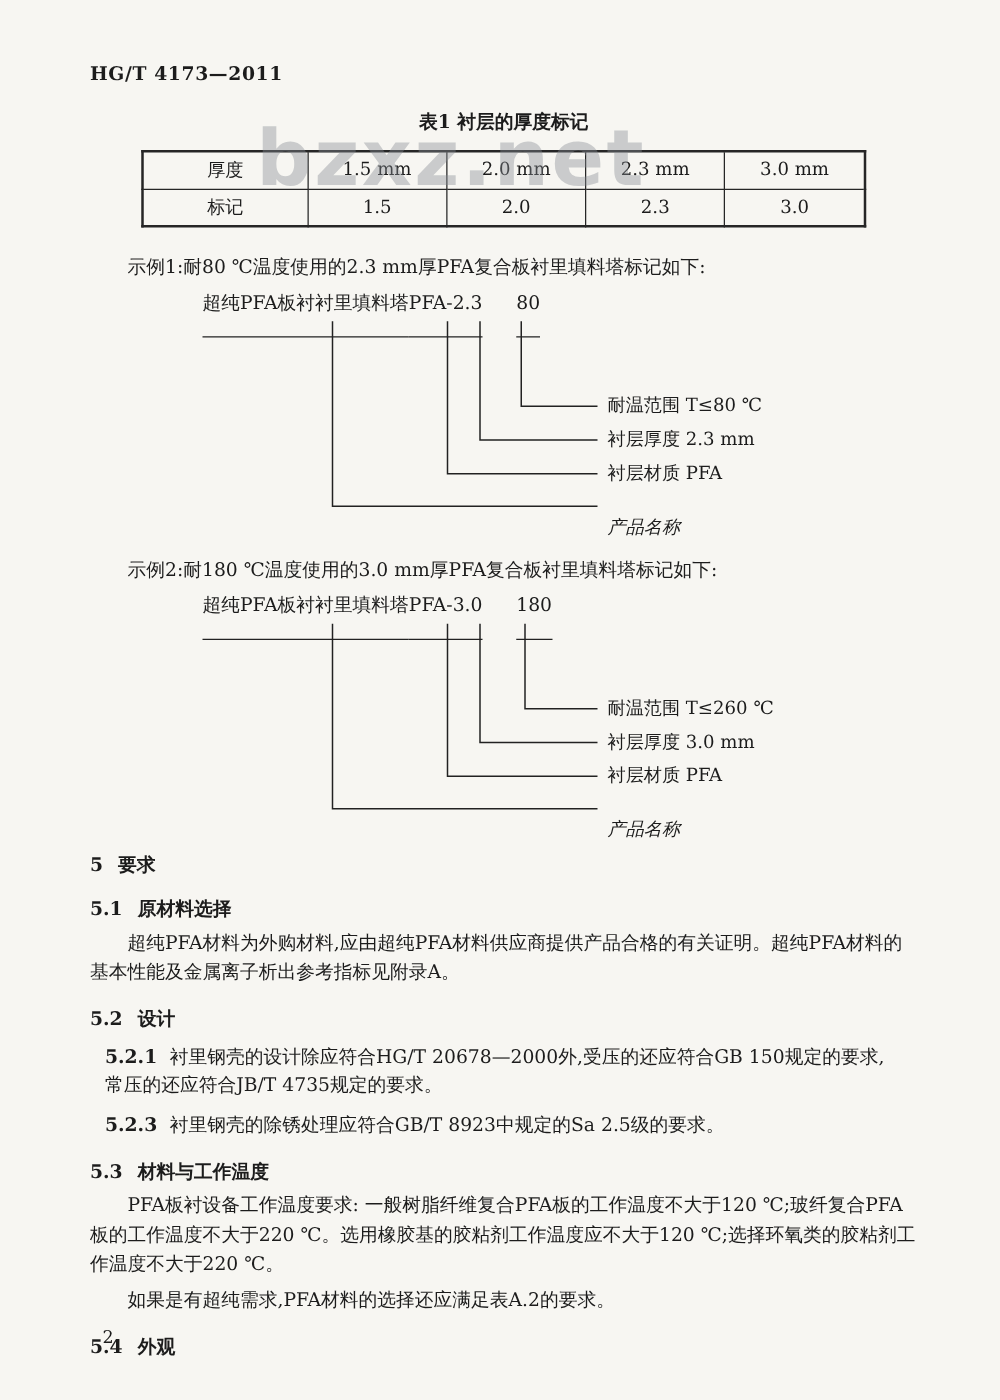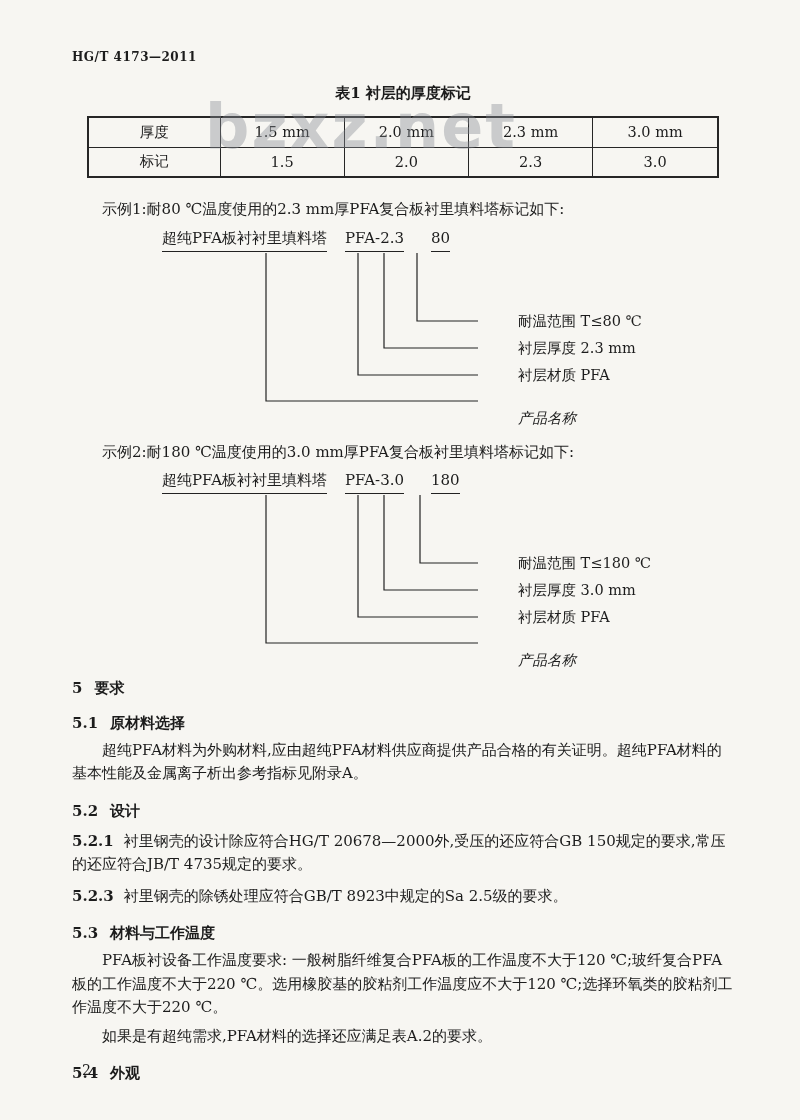--- a/index.html
+++ b/index.html
@@ -6,58 +6,58 @@
   html, body { margin: 0; padding: 0; }
   body {
     width: 800px; height: 1120px;
     background: #f7f6f2;
     font-family: "DejaVu Serif", "Liberation Serif", serif;
     color: #1c1c1c;
     overflow: hidden;
   }
   .page { position: relative; width: 800px; height: 1120px; padding: 50px 66px 0 72px; }
 
-  .doc-header { font-weight: bold; font-size: 12px; letter-spacing: .5px; }
+  .doc-header { font-weight: bold; font-size: 15px; letter-spacing: .5px; }
 
   .table-title { text-align: center; font-weight: bold; font-size: 15px; margin-top: 20px; }
 
   .watermark {
     position: absolute; left: 205px; top: 90px;
     font-size: 62px; font-weight: bold; font-style: normal;
     font-family: "DejaVu Sans", "Liberation Sans", sans-serif;
     color: rgba(135, 140, 148, 0.40);
     letter-spacing: 2px; z-index: 3; pointer-events: none;
   }
 
   table.spec {
-    border-collapse: collapse; width: 632px; margin: 13px auto 0;
+    border-collapse: collapse; width: 580px; margin: 13px auto 0;
     border: 2px solid #262626; position: relative; z-index: 1;
   }
   table.spec td {
     border: 1px solid #262626; text-align: center;
     font-size: 14.5px; height: 30px; padding: 0 4px;
   }
   table.spec td.rowlabel { width: 132px; }
 
   p.example-intro { margin: 20px 0 8px; text-indent: 2em; font-size: 15px; line-height: 1.5; }
 
   .diagram { position: relative; height: 192px; margin: 4px 0 0 12px; }
   .diagram-title { font-size: 15px; padding-left: 78px; white-space: nowrap; }
-  .u { border-bottom: 1px solid #222; padding-bottom: 4px; }
-  .code-main { margin-left: 18px; }
+  .u { border-bottom: 1px solid #222; padding-bottom: 18px; }
+  .code-main { }
   .code-temp { margin-left: 27px; text-align: center; }
   .diagram svg { position: absolute; left: 0; top: 0; }
-  .callout { position: absolute; left: 402px; font-size: 14.5px; white-space: nowrap; line-height: 18px; margin-left: 32px; }
+  .callout { position: absolute; left: 402px; font-size: 14.5px; white-space: nowrap; line-height: 18px; }
   .co1 { top: 83px; } .co2 { top: 110px; } .co3 { top: 137px; } .co4 { top: 180px; font-style: italic; }
 
   .clause-head { font-size: 15px; font-weight: bold; margin: 16px 0 6px; }
   .clause-head.top { margin-top: 16px; }
   .hgap { display: inline-block; width: 12px; }
   p.body-text { margin: 6px 0; line-height: 1.55; text-indent: 2em; font-size: 15px; }
-  p.clause { margin: 9px 0; line-height: 1.55; font-size: 15px; }
+  p.clause { margin: 9px 12px; line-height: 1.55; font-size: 15px; }
   p.clause b { margin-right: 10px; white-space: nowrap; }
 
   .page-number { position: absolute; left: 82px; top: 1062px; font-size: 14px; }
 </style>
 </head>
 <body>
 
 <div class="page">
 
   <div class="doc-header">HG/T 4173—2011</div>
@@ -108,21 +108,21 @@
   <div class="diagram">
     <div class="diagram-title">
       <span class="u">超纯PFA板衬衬里填料塔</span><span class="u code-main">PFA-3.0</span><span class="u code-temp">180</span>
     </div>
     <svg width="640" height="192" viewBox="0 0 640 192">
       <polyline points="336,24 336,92 394,92" fill="none" stroke="#222" stroke-width="1.2"></polyline>
       <polyline points="300,24 300,119 394,119" fill="none" stroke="#222" stroke-width="1.2"></polyline>
       <polyline points="274,24 274,146 394,146" fill="none" stroke="#222" stroke-width="1.2"></polyline>
       <polyline points="182,24 182,172 394,172" fill="none" stroke="#222" stroke-width="1.2"></polyline>
     </svg>
-    <div class="callout co1">耐温范围 T≤180 ℃</div>
+    <div class="callout co1">耐温范围 T≤260 ℃</div>
     <div class="callout co2">衬层厚度 3.0 mm</div>
     <div class="callout co3">衬层材质 PFA</div>
     <div class="callout co4">产品名称</div>
   </div>
 
   <div class="clause-head top">
     <span>5</span><span class="hgap"></span><span>要求</span>
   </div>
 
   <div class="clause-head">

